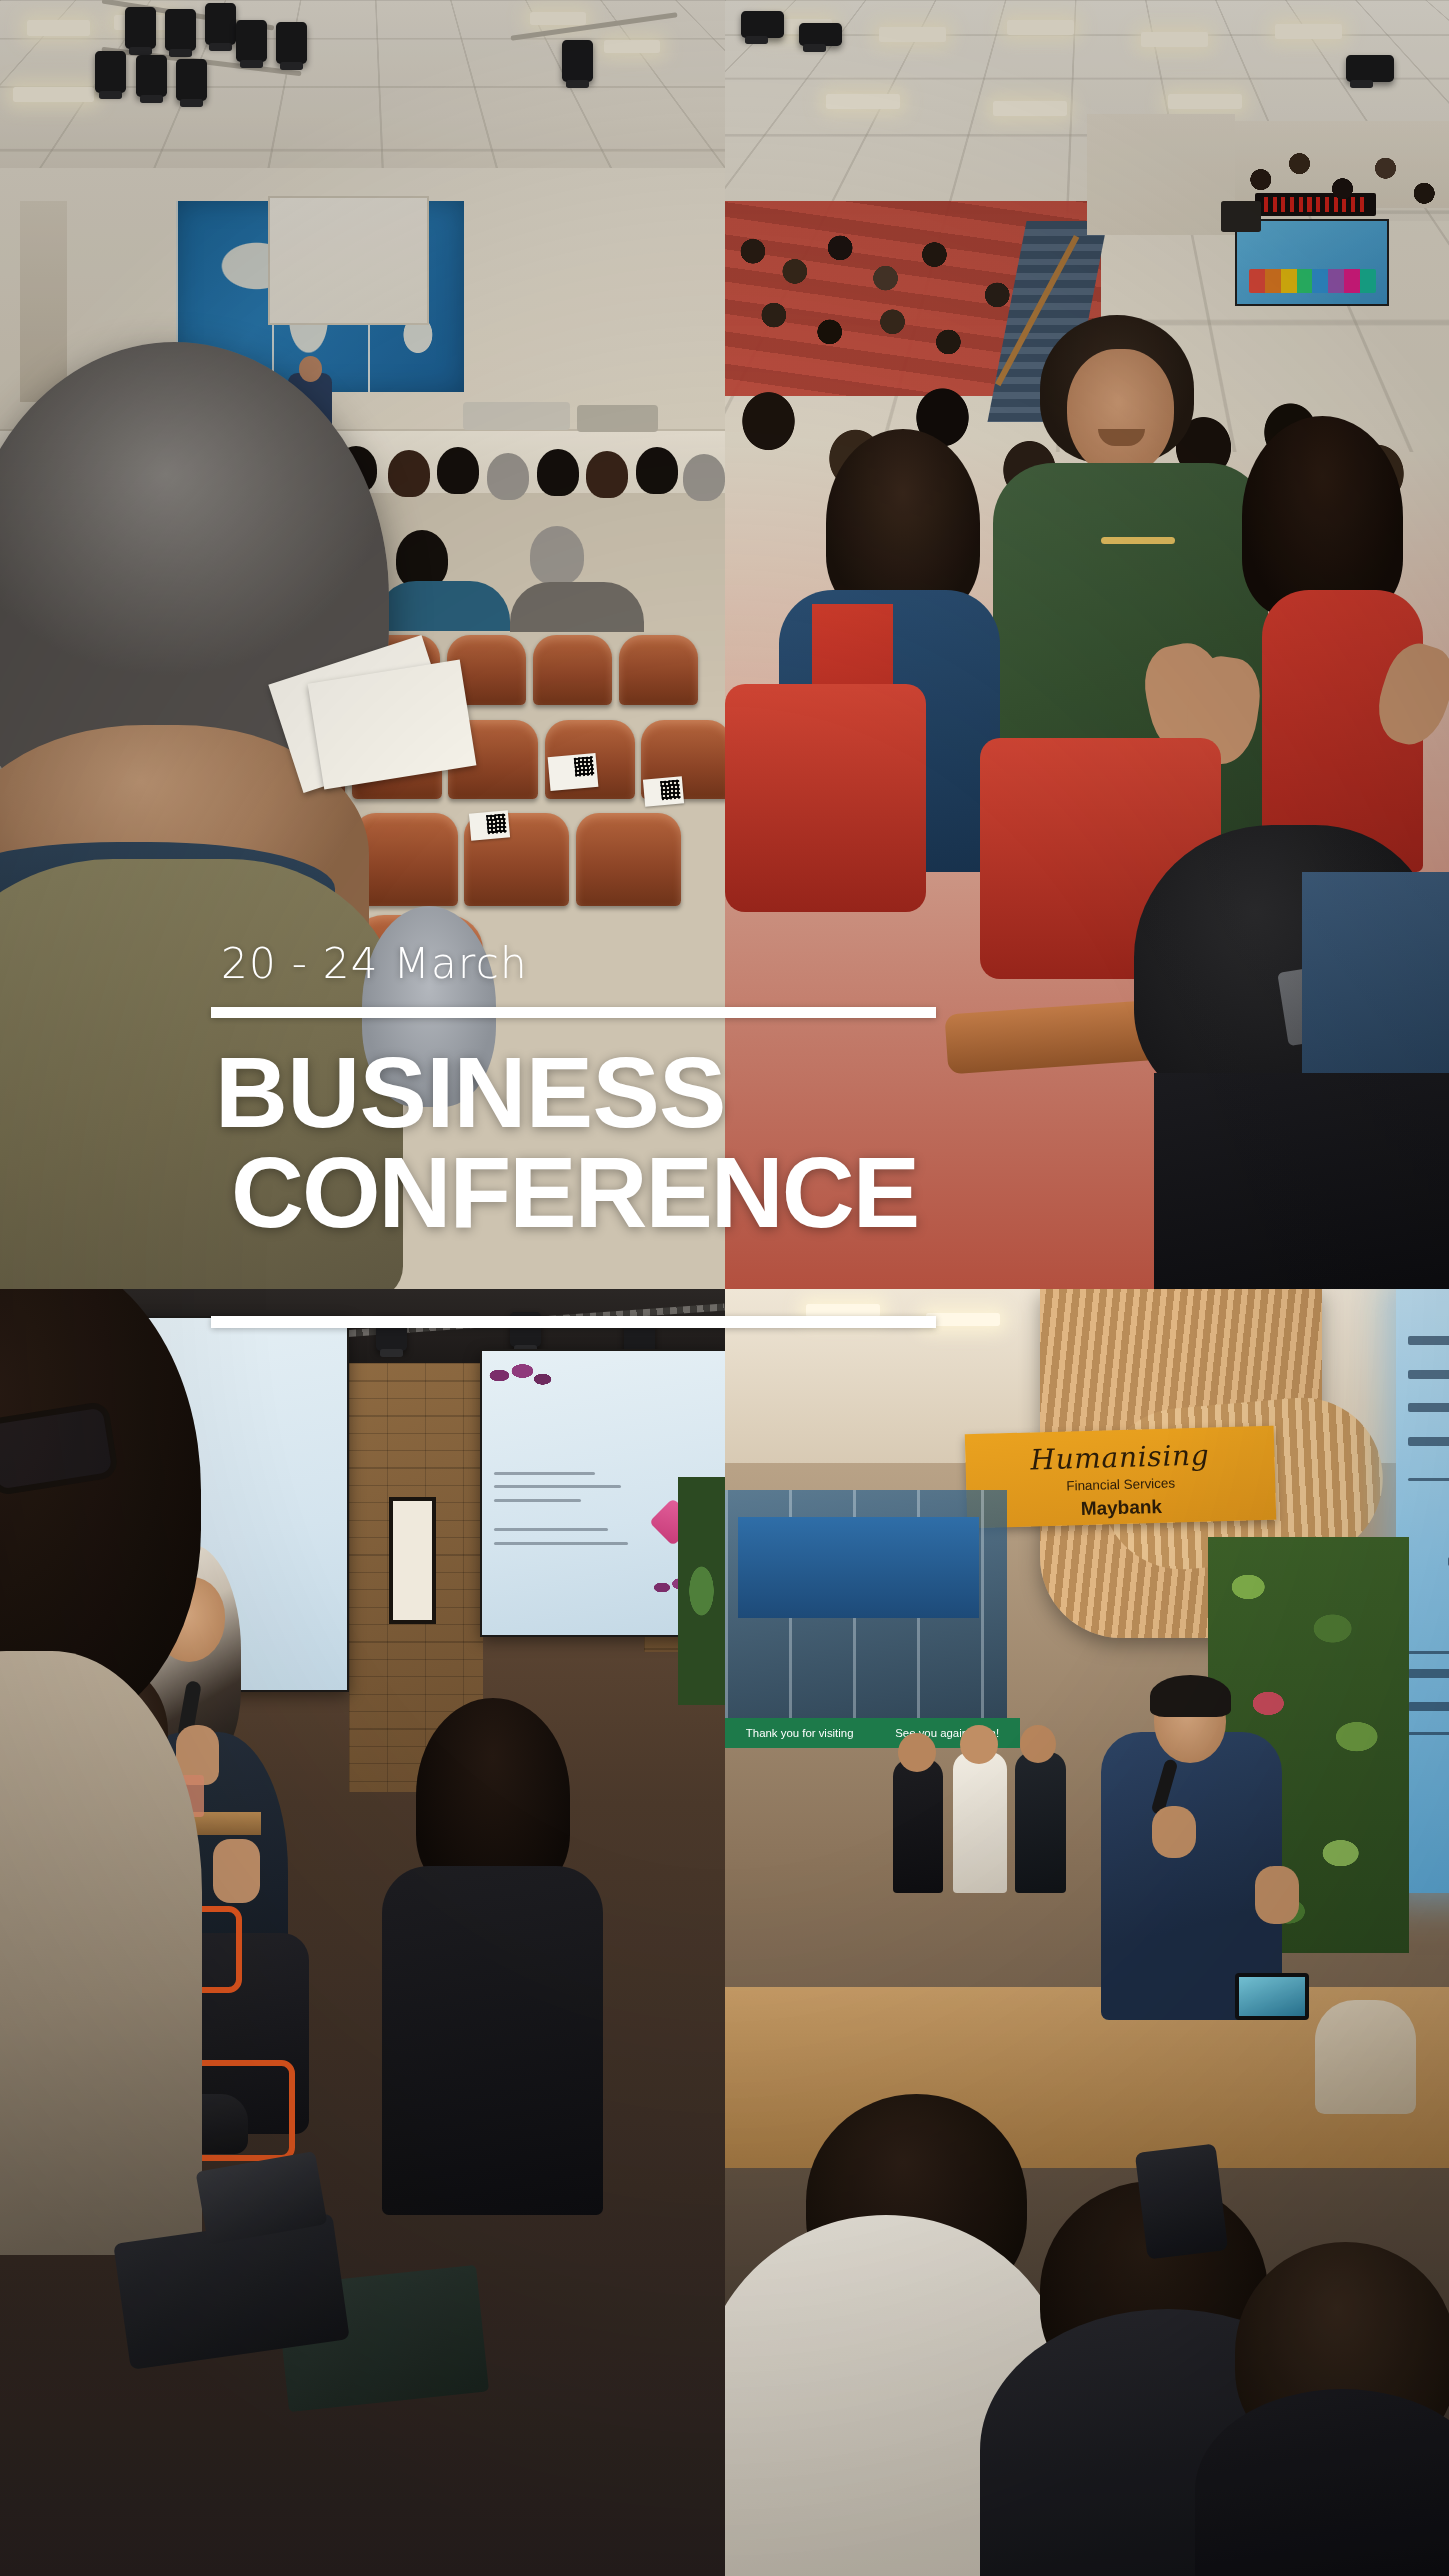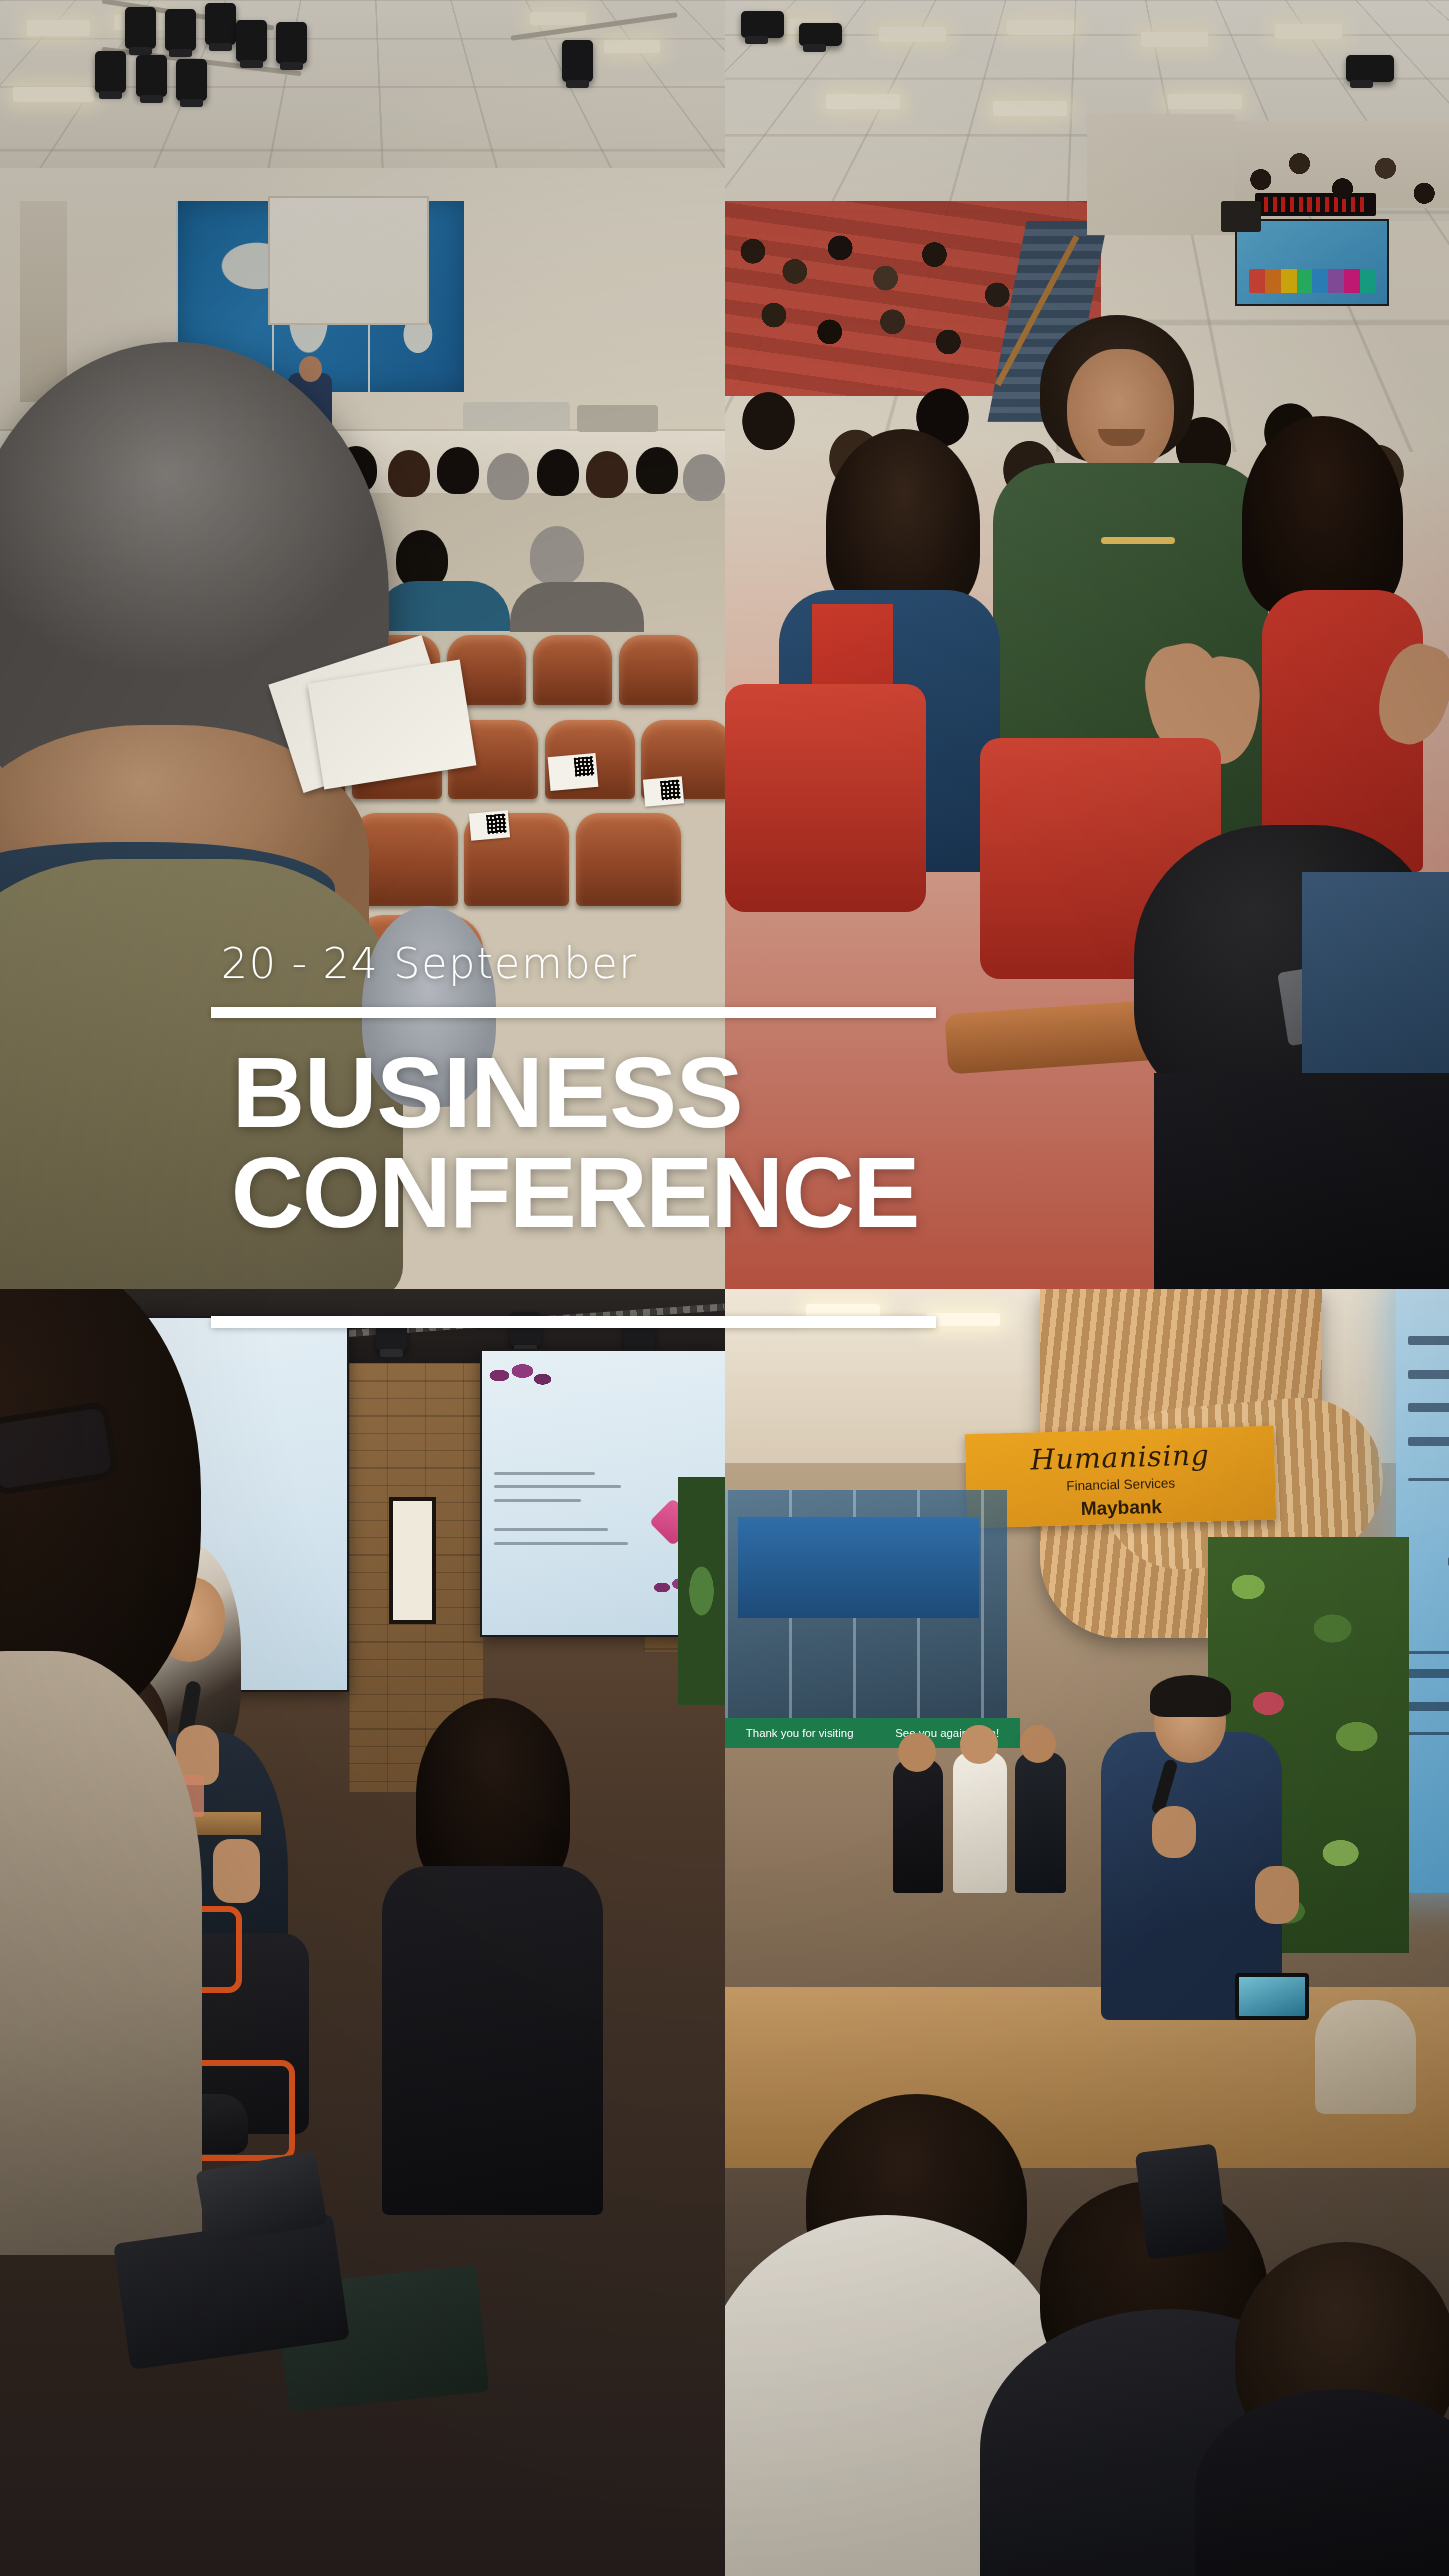--- a/index.html
+++ b/index.html
@@ -490,21 +490,21 @@
     color:#ffffff;
     font-weight:bold;
     font-size:101px;
     line-height:0.99;
     letter-spacing:-0.7px;
     text-shadow:0 2px 10.7px rgba(0,0,0,.34);
     font-family:"Liberation Sans", sans-serif;
   }
   .ov-title .ln{ display:block; white-space:nowrap; }
   .ov-title .ln1{ margin-left:14.8px; }
-  .ov-title .ln2{ margin-left:21px; }
+  .ov-title .ln2{ margin-left:4px; }
   .ov-title .ln3{ margin-left:20px; letter-spacing:-2px; }
   .ov-cta{
     margin-top:9.4px;
     margin-left:25.5px;
     width:488px; height:98px;
     background:#ff3f0f;
     display:flex; align-items:center; justify-content:center;
     border:none; cursor:pointer;
     box-shadow:0 4px 13.4px rgba(0,0,0,.28);
   }
@@ -885,21 +885,21 @@
       <div class="ph" style="left:416px; top:859px; width:81px; height:107px;
            background:linear-gradient(170deg,#2a2b31,#121317); border-radius:8px; transform:rotate(-7deg);"></div>
     </div>
 
   </div>
 
   <div class="vignette"></div>
 
   <div class="overlay">
 
-    <div class="ov-date">20 - 24 September</div>
+    <div class="ov-date">20 - 24 March</div>
 
     <div class="ov-rule"></div>
 
     <div class="ov-title">
       <span class="ln ln2">BUSINESS</span>
       <span class="ln ln3">CONFERENCE</span>
     </div>
 
 
     <div class="ov-rule2"></div>

